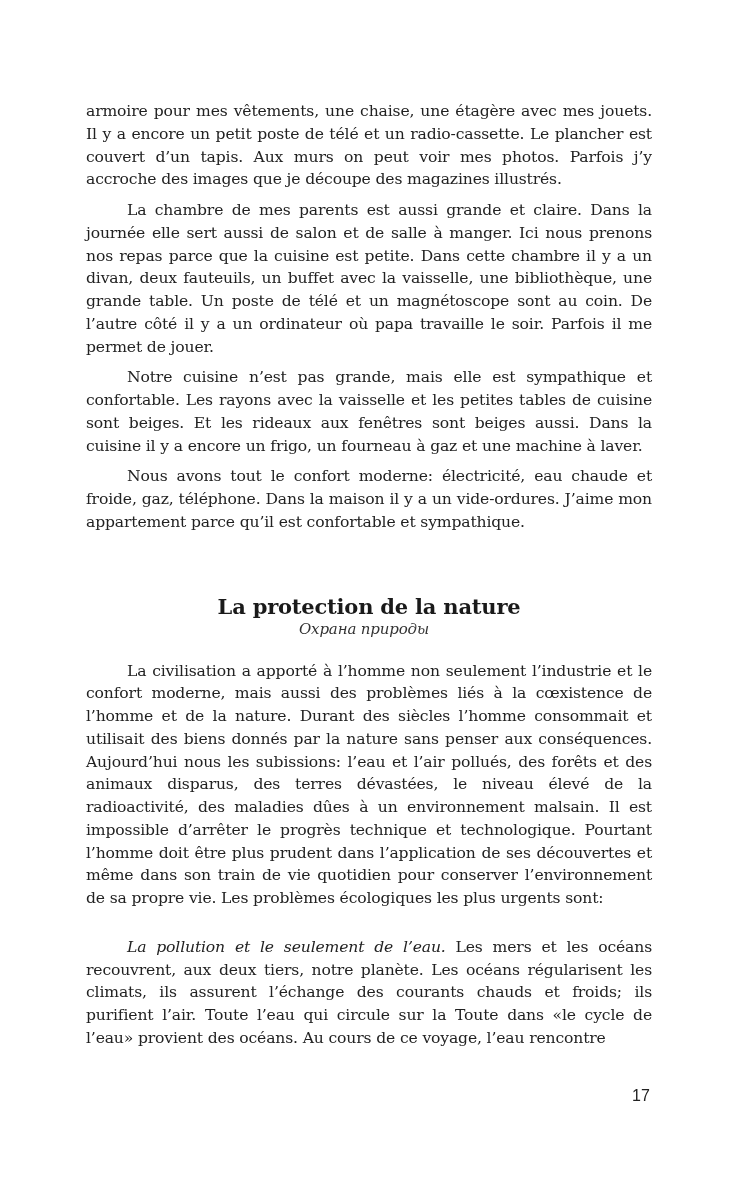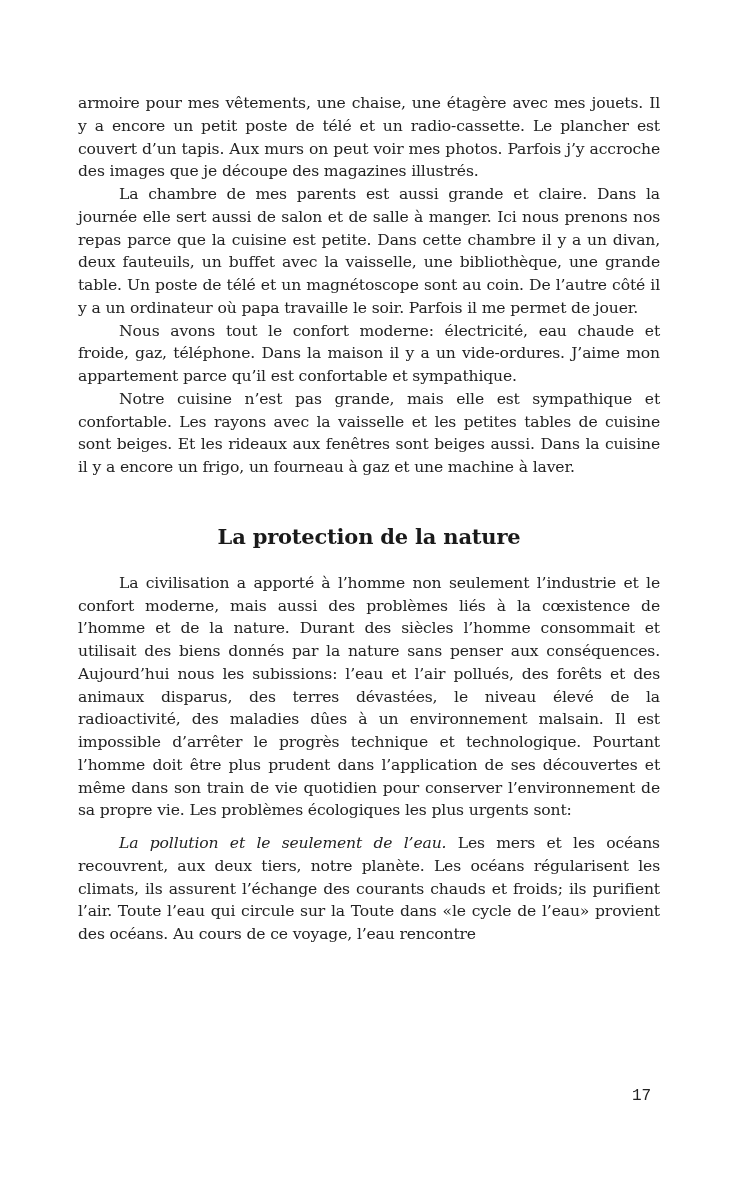--- a/index.html
+++ b/index.html
@@ -3,54 +3,55 @@
 <meta charset="utf-8">
 <style>
   html, body { margin: 0; padding: 0; background: #ffffff; }
   body { width: 737px; height: 1181px; position: relative; overflow: hidden; }
   .page {
     position: absolute; left: 78px; top: 92px; width: 582px;
     font-family: "DejaVu Serif", "Liberation Serif", serif;
     font-size: 15.6px; line-height: 22.75px; color: #222222;
     text-align: justify; letter-spacing: -0.15px;
   }
-  .page p { margin: 0; }
+  .page p { margin: 8px; }
   .page p.indent { text-indent: 41px; }
   .page p.noindent { text-indent: 0; }
   .page p.last { text-align-last: left; }
-  .heading-block { text-align: center; margin-top: 45px; margin-bottom: 22px; }
+  .heading-block { text-align: center; margin-top: 60px; margin-bottom: 22px; }
   .title {
     font-family: "DejaVu Serif", "Liberation Serif", serif;
     font-weight: bold; font-size: 21px; line-height: 26px; color: #1a1a1a;
     letter-spacing: -0.2px;
   }
   .subtitle {
     font-family: "DejaVu Serif", "Liberation Serif", serif;
     font-style: italic; font-size: 15px; line-height: 18px; color: #333333;
     margin-left: -10px;
   }
   .gap { height: 10px; }
   em.lead { font-style: italic; }
   .page-number {
     position: absolute; left: 632px; top: 1087px;
-    font-family: Liberation Mono, monospace;
+    font-family: Liberation Sans, sans-serif;
     font-size: 16px; color: #222222;
   }
 </style>
 </head>
 <body>
 
 <div class="page">
   <p class="noindent">armoire pour mes vêtements, une chaise, une étagère avec mes jouets. Il y a encore un petit poste de télé et un radio-cassette. Le plancher est couvert d’un tapis. Aux murs on peut voir mes photos. Parfois j’y accroche des images que je découpe des magazines illustrés.</p>
   <p class="indent">La chambre de mes parents est aussi grande et claire. Dans la journée elle sert aussi de salon et de salle à manger. Ici nous prenons nos repas parce que la cuisine est petite. Dans cette chambre il y a un divan, deux fauteuils, un buffet avec la vaisselle, une bibliothèque, une grande table. Un poste de télé et un magnétoscope sont au coin. De l’autre côté il y a un ordinateur où papa travaille le soir. Parfois il me permet de jouer.</p>
+  <p class="indent">Notre cuisine n’est pas grande, mais elle est sympathique et confortable. Les rayons avec la vaisselle et les petites tables de cuisine sont beiges. Et les rideaux aux fenêtres sont beiges aussi. Dans la cuisine il y a encore un frigo, un fourneau à gaz et une machine à laver.</p>
   <p class="indent last">Nous avons tout le confort moderne: électricité, eau chaude et froide, gaz, téléphone. Dans la maison il y a un vide-ordures. J’aime mon appartement parce qu’il est confortable et sympathique.</p>
-  <p class="indent">Notre cuisine n’est pas grande, mais elle est sympathique et confortable. Les rayons avec la vaisselle et les petites tables de cuisine sont beiges. Et les rideaux aux fenêtres sont beiges aussi. Dans la cuisine il y a encore un frigo, un fourneau à gaz et une machine à laver.</p>
 
   <div class="heading-block">
     <div class="title">La protection de la nature</div>
+    <div class="subtitle">Охрана природы</div>
   </div>
 
   <p class="indent">La civilisation a apporté à l’homme non seulement l’industrie et le confort moderne, mais aussi des problèmes liés à la cœxistence de l’homme et de la nature. Durant des siècles l’homme consommait et utilisait des biens donnés par la nature sans penser aux conséquences. Aujourd’hui nous les subissions: l’eau et l’air pollués, des forêts et des animaux disparus, des terres dévastées, le niveau élevé de la radioactivité, des maladies dûes à un environnement malsain. Il est impossible d’arrêter le progrès technique et technologique. Pourtant l’homme doit être plus prudent dans l’application de ses découvertes et même dans son train de vie quotidien pour conserver l’environnement de sa propre vie. Les problèmes écologiques les plus urgents sont:</p>
   <div class="gap"></div>
   <p class="indent"><em class="lead">La pollution et le seulement de l’eau.</em><span> Les mers et les océans recouvrent, aux deux tiers, notre planète. Les océans régularisent les climats, ils assurent l’échange des courants chauds et froids; ils purifient l’air. Toute l’eau qui circule sur la Toute dans «le cycle de l’eau» provient des océans. Au cours de ce voyage, l’eau rencontre</span></p>
 </div>
 
 <div class="page-number">17</div>
 
 </body></html>

